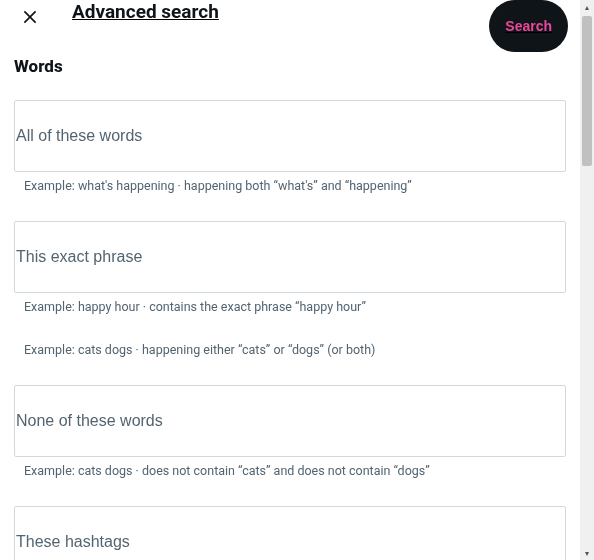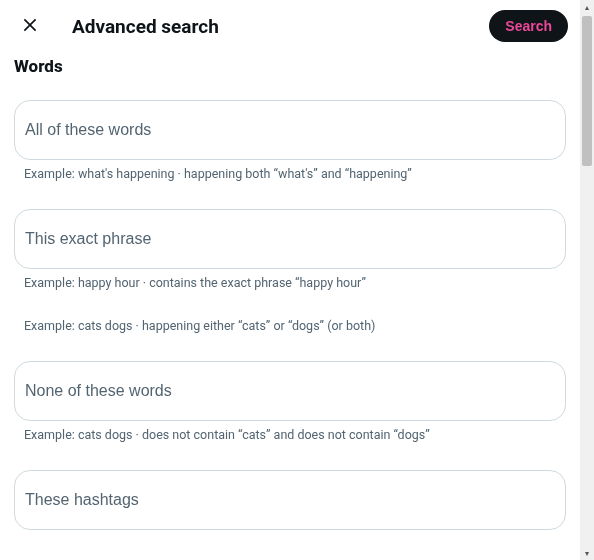--- a/index.html
+++ b/index.html
@@ -14,23 +14,23 @@
   }
   .modal {
     position: absolute;
     left: 0; top: 0; right: 14px; bottom: 0;
     border-radius: 16px;
     background: #fff;
     overflow: hidden;
   }
   .header {
     display: flex;
-    align-items: center;
     height: 52px;
-    padding: 9px 12px;
+    padding: 0 12px;
+    text-decoration: underline;
   }
   .close-btn {
     width: 36px; height: 36px;
     border: none; background: transparent;
     border-radius: 50%;
     display: flex; align-items: center; justify-content: center;
     cursor: pointer;
     color: #0f1419;
   }
   .title {
@@ -58,25 +58,25 @@
   }
   .section-label {
     font-size: 17px;
     font-weight: 800;
     color: #0f1419;
     margin: 4px 0 24px 0;
   }
   .field-group { margin-bottom: 28px; }
   .field-box {
     border: 1px solid #cfd9de;
-    border-radius: 16px;
-    height: 60px;
+    border-radius: 2px;
+    height: 72px;
     display: flex;
     align-items: center;
-    padding: 0 10px;
+    padding: 0 1px;
     cursor: text;
   }
   .field-input {
     border: none;
     outline: none;
     width: 100%;
     font-size: 16px;
     color: #0f1419;
     background: transparent;
   }

